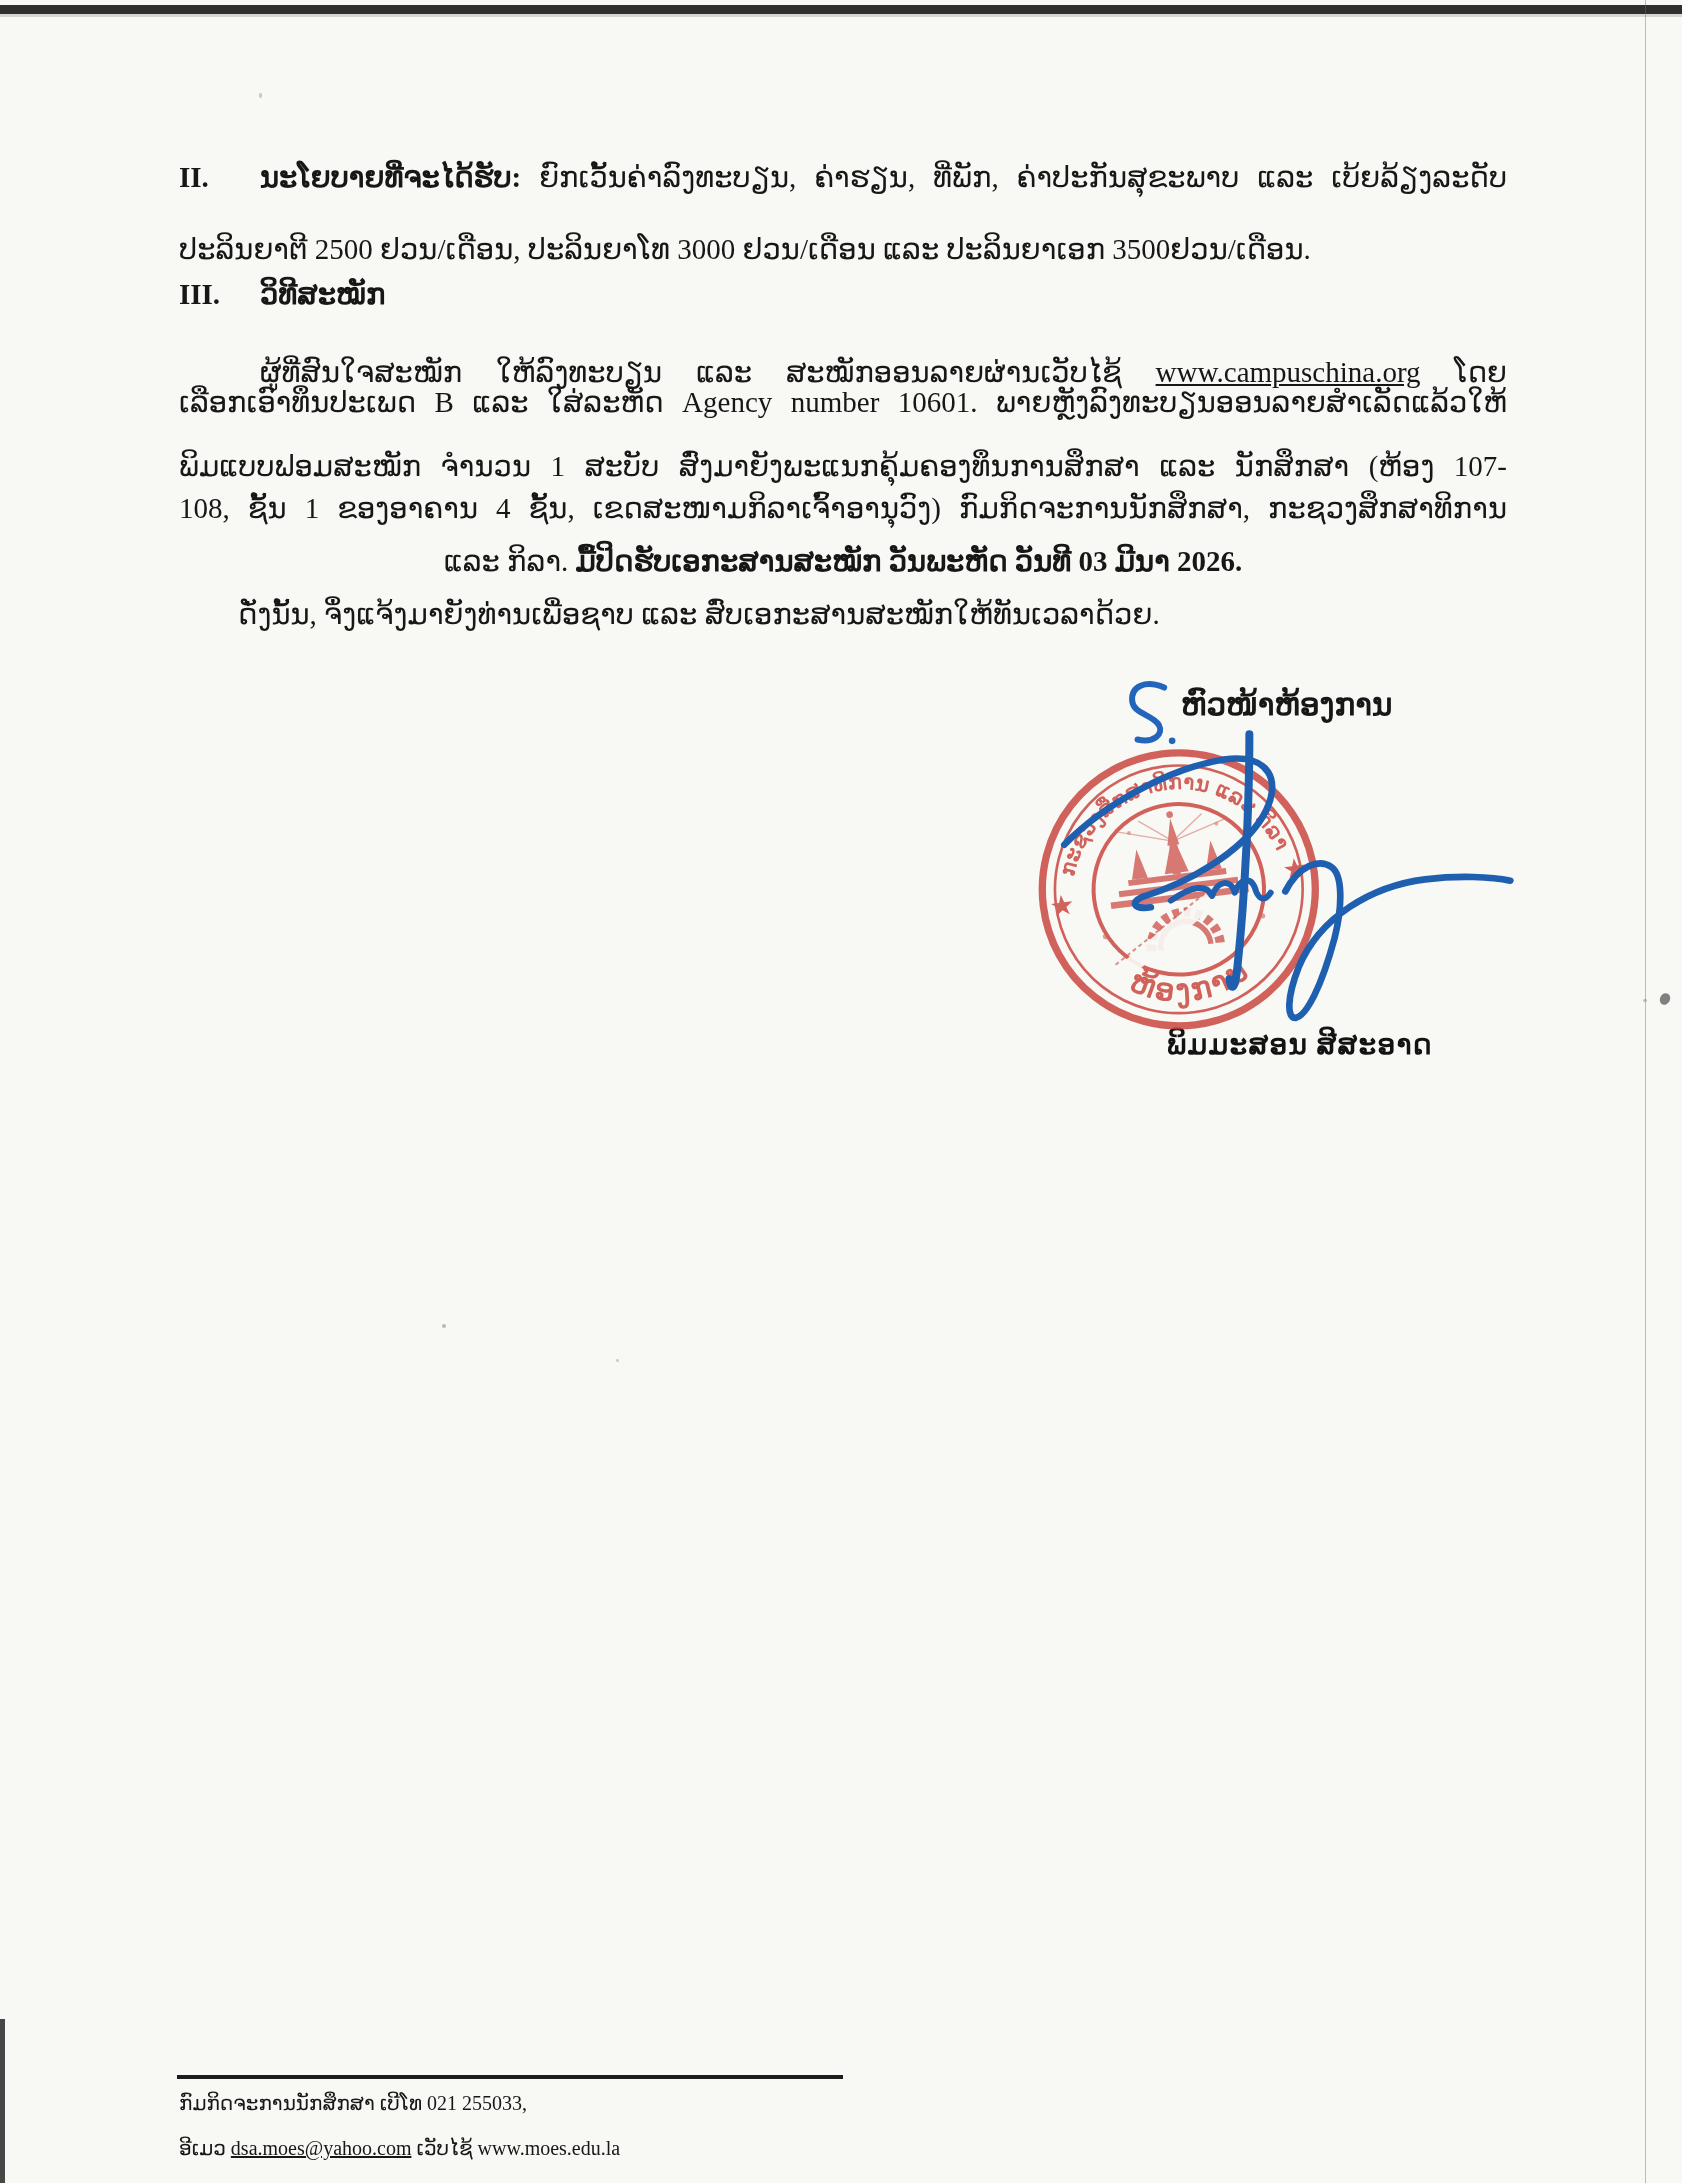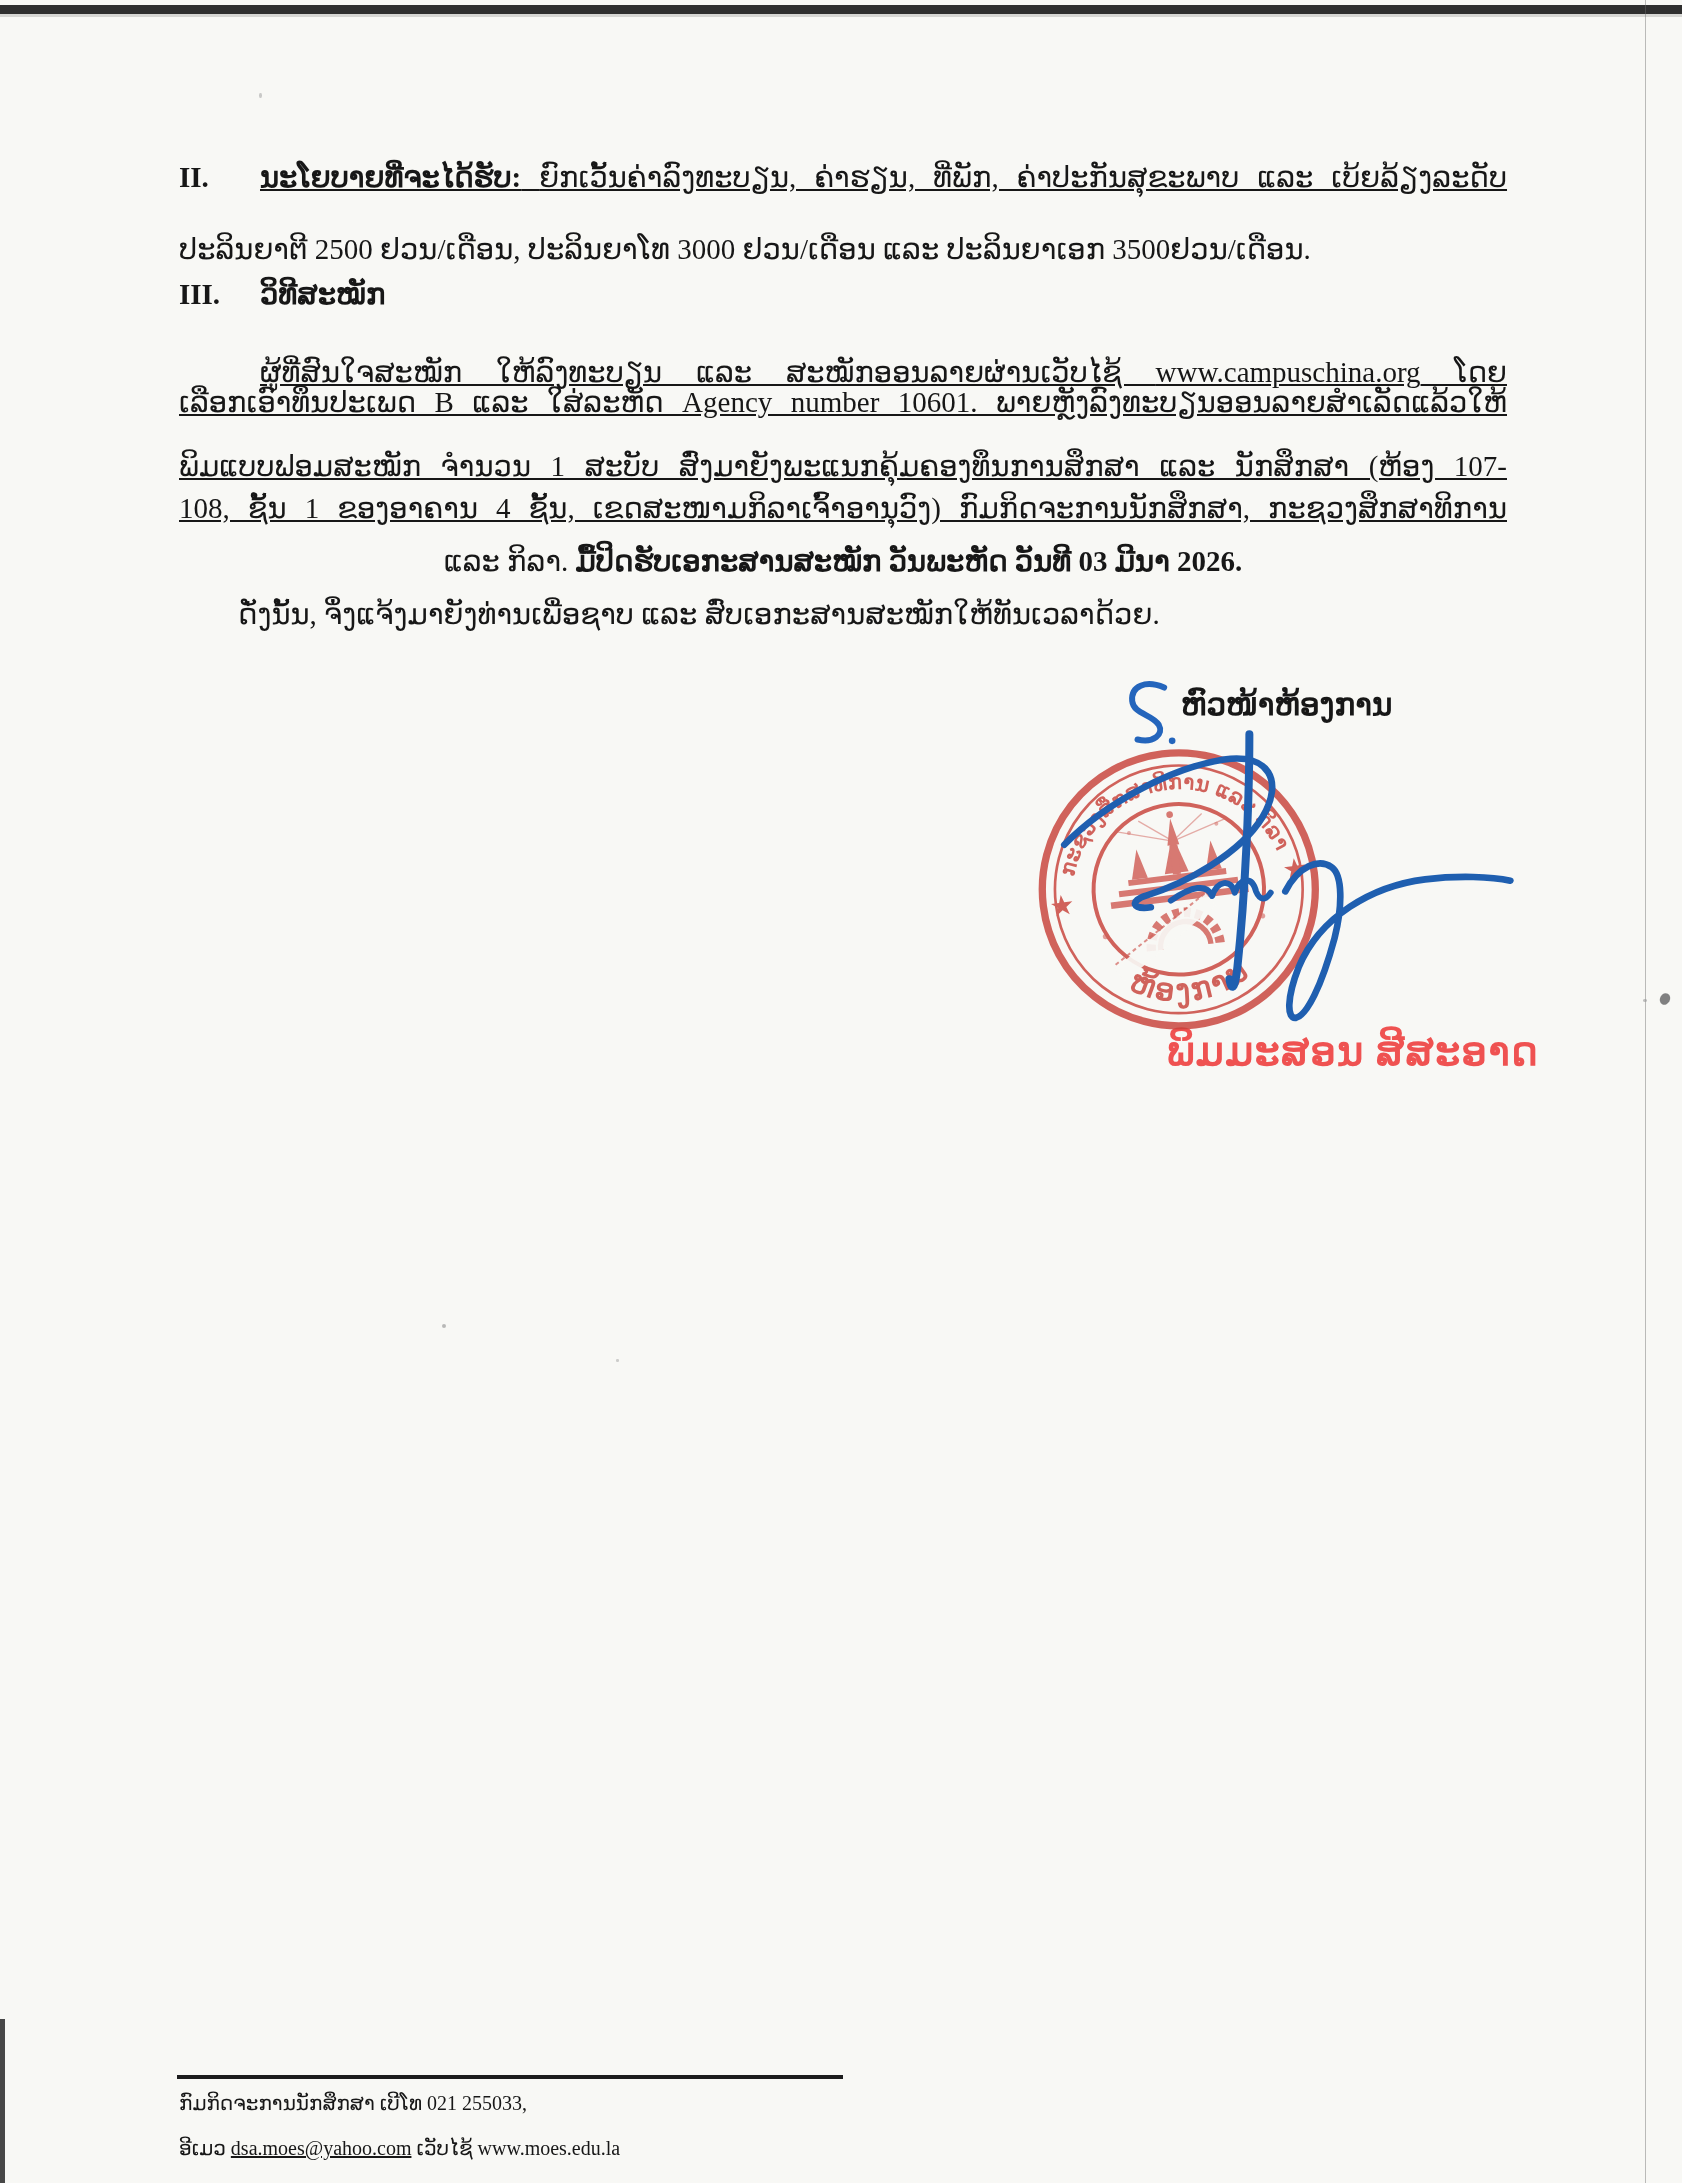--- a/index.html
+++ b/index.html
@@ -10,30 +10,30 @@
     color:#171717;
   }
   
   .scan-top{position:absolute;top:5.3px;left:0;width:1683px;height:8.7px;background:#2f2f2f;}
   .scan-top-soft{position:absolute;top:14px;left:0;width:1683px;height:3.3px;background:rgba(60,60,60,.18);}
   .scan-right{position:absolute;top:0;left:1645px;width:1.3px;height:2183px;background:rgba(110,110,110,.45);}
   .scan-left-bottom{position:absolute;left:0;top:2019px;width:4.7px;height:165px;background:#474747;}
   .speck{position:absolute;border-radius:50%;}
   
   .line{position:absolute;left:179px;width:1328px;font-size:29px;line-height:41px;}
-  .just{text-align:justify;text-align-last:justify;text-decoration:underline;}
+  .just{text-align:justify;text-align-last:justify;}
   .b{font-weight:bold;}
   .num{display:inline-block;width:81px;font-weight:bold;}
   .indent{ text-indent:81px;}
   .indent-sm{text-indent:59px;}
   .u{text-decoration:underline;}
   
   .sig-title{position:absolute;left:1181px;top:686px;font-size:31px;font-weight:bold;white-space:nowrap;}
-  .stamp-name{position:absolute;left:1167px;top:1028px;font-size:40px;font-weight:bold;
-    color:#ef4444;letter-spacing:1.3px;white-space:nowrap;opacity:.92;}
+  .stamp-name{position:absolute;left:1167px;top:1028px;font-size:28px;font-weight:bold;
+    color:#000000;letter-spacing:1.3px;white-space:nowrap;opacity:.92;}
   .seal-svg{position:absolute;left:1019px;top:666px;}
   
   .footer-rule{position:absolute;left:177px;top:2075px;width:666px;height:4px;background:#1d1d1d;}
   .footer-line{position:absolute;left:179px;font-size:20px;white-space:nowrap;}
 </style>
 </head>
 <body>
 
 <div class="scan-top"></div>
 <div class="scan-top-soft"></div>

